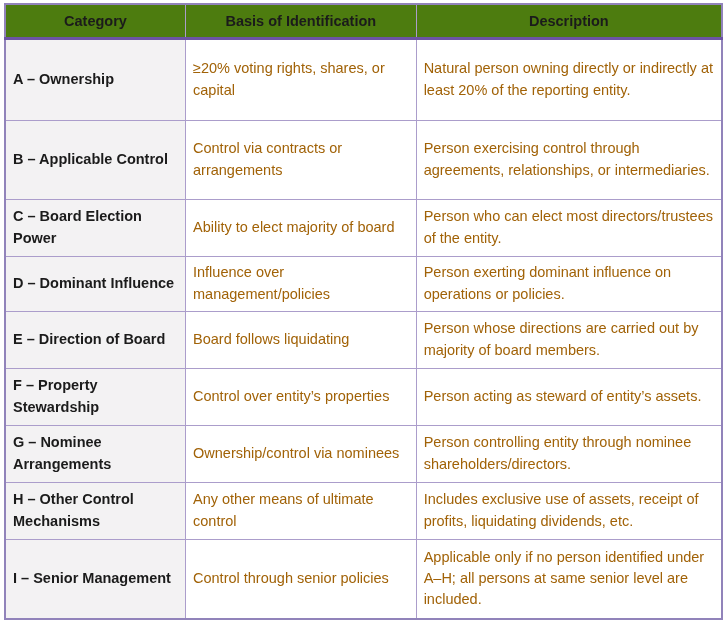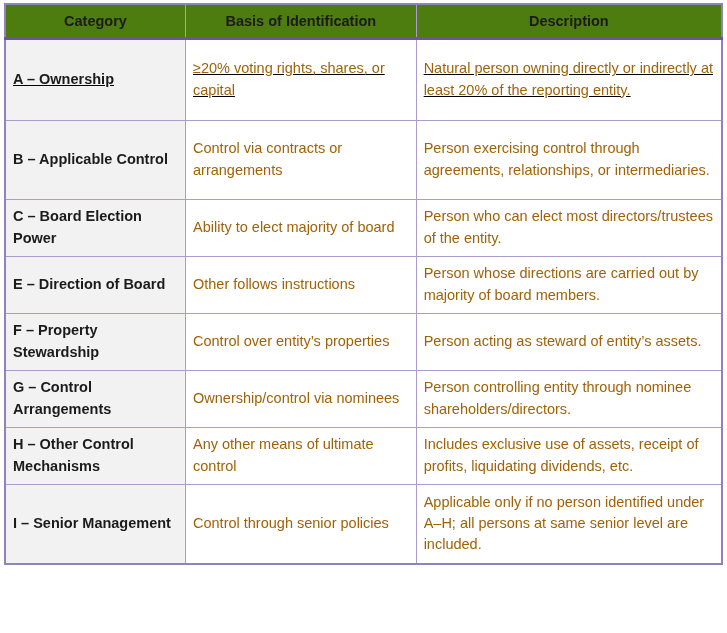--- a/index.html
+++ b/index.html
@@ -46,21 +46,21 @@
     padding: 2px 7px;
     vertical-align: middle;
     background: #ffffff;
   }
   .bo-table td.cat {
     background: #f3f2f3;
     color: #1b1b1b;
     font-weight: bold;
   }
   
-  tr.r0 { height: 82px; text-decoration: underline; }
+  tr.r0 { height: 82px; }
   tr.r1 { height: 79px; }
   tr.r2 { height: 57px; padding-left: 28px; }
   tr.r3 { height: 55px; }
   tr.r4 { height: 57px; padding-left: 26px; }
   tr.r5 { height: 57px; margin-left: 48px; }
   tr.r6 { height: 57px; }
   tr.r7 { height: 57px; margin-top: 12px; }
   tr.r8 { height: 80px; }
 </style>
 </head>
@@ -89,32 +89,37 @@
       <tr class="r1">
         <td class="cat">B – Applicable Control</td>
         <td>Control via contracts or arrangements</td>
         <td>Person exercising control through agreements, relationships, or intermediaries.</td>
       </tr>
       <tr class="r2">
         <td class="cat">C – Board Election Power</td>
         <td>Ability to elect majority of board</td>
         <td>Person who can elect most directors/trustees of the entity.</td>
       </tr>
+      <tr class="r3">
+        <td class="cat">D – Dominant Influence</td>
+        <td>Influence over management/policies</td>
+        <td>Person exerting dominant influence on operations or policies.</td>
+      </tr>
       <tr class="r4">
         <td class="cat">E – Direction of Board</td>
-        <td>Other follows instructions</td>
+        <td>Board follows liquidating</td>
         <td>Person whose directions are carried out by majority of board members.</td>
       </tr>
       <tr class="r5">
         <td class="cat">F – Property Stewardship</td>
         <td>Control over entity’s properties</td>
         <td>Person acting as steward of entity’s assets.</td>
       </tr>
       <tr class="r6">
-        <td class="cat">G – Control Arrangements</td>
+        <td class="cat">G – Nominee Arrangements</td>
         <td>Ownership/control via nominees</td>
         <td>Person controlling entity through nominee shareholders/directors.</td>
       </tr>
       <tr class="r7">
         <td class="cat">H – Other Control Mechanisms</td>
         <td>Any other means of ultimate control</td>
         <td>Includes exclusive use of assets, receipt of profits, liquidating dividends, etc.</td>
       </tr>
       <tr class="r8">
         <td class="cat">I – Senior Management</td>

